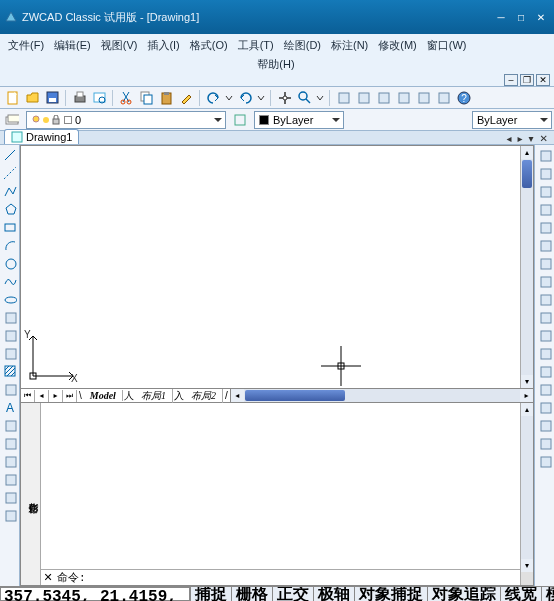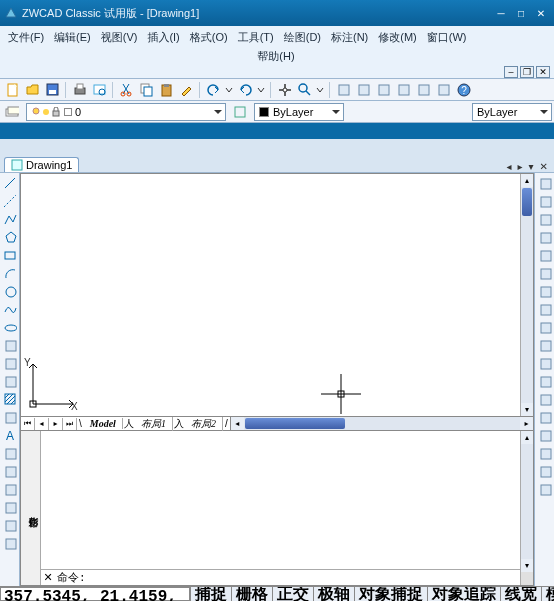--- a/index.html
+++ b/index.html
@@ -12,21 +12,21 @@
     --canvas:#ffffff;
     --scroll:#3f5fa8;
     --scrolltrack:#dfe6f0;
     --tabsel:#fff;
     --tab:#e5e5e5;
   }
   *{box-sizing:border-box;font-family:"Microsoft YaHei",SimSun,Arial,sans-serif;}
   body{margin:0;width:554px;height:601px;background:#0b6aa6;display:flex;flex-direction:column;overflow:hidden;}
   
   
-  .titlebar{height:26px;background:linear-gradient(#1479b8,#0a5e96);color:var(--titlebar-text);display:flex;align-items:center;font-size:11px;padding:0 4px;}
+  .titlebar{height:34px;background:linear-gradient(#1479b8,#0a5e96);color:var(--titlebar-text);display:flex;align-items:center;font-size:11px;padding:0 4px;}
   .titlebar .app-icon{width:14px;height:14px;margin-right:4px;display:flex;align-items:center;justify-content:center;}
   .titlebar .title{flex:1;}
   .titlebar .winbtn{width:18px;height:13px;margin-left:2px;color:#fff;display:flex;align-items:center;justify-content:center;cursor:pointer;font-size:10px;}
   
   
   .menubar{background:var(--menu-bg);border-bottom:1px solid var(--border);padding:2px 4px 0;font-size:11px;display:flex;flex-wrap:wrap;align-items:center;}
   .menuitem{padding:2px 4px;margin-right:2px;cursor:pointer;color:#1b2a3a;white-space:nowrap;}
   .menubar-row2{width:100%;display:flex;align-items:center;flex-direction:column;}
   .mdi-controls{margin-left:auto;display:flex;gap:2px;}
   .mdi-controls span{width:14px;height:12px;border:1px solid #6a8aa8;background:#e8f0f8;font-size:9px;display:flex;align-items:center;justify-content:center;cursor:pointer;}
@@ -34,21 +34,21 @@
   
   .toolbar{background:var(--toolbar-bg);border-bottom:1px solid var(--border);display:flex;align-items:center;padding:2px;height:22px;}
   .tbtn{width:18px;height:18px;margin:0 1px;display:flex;align-items:center;justify-content:center;cursor:pointer;border:1px solid transparent;border-radius:2px;}
   .tsep{width:1px;height:16px;background:#b8c8d8;margin:0 3px;}
   .layer-row{display:flex;align-items:center;gap:4px;background:var(--toolbar-bg);border-bottom:1px solid var(--border);padding:2px;height:22px;}
   .dropdown{height:18px;border:1px solid #7a9ab8;background:#fff;font-size:11px;display:flex;align-items:center;padding:0 14px 0 4px;position:relative;cursor:pointer;}
   .dropdown::after{content:"";position:absolute;right:3px;top:6px;border:4px solid transparent;border-top-color:#333;}
   .colorsw{width:10px;height:10px;background:#000;border:1px solid #888;margin-right:4px;}
   
   
-  .doctabs{background:#d8e5f2;border-bottom:1px solid var(--border);height:34px;display:flex;align-items:flex-end;padding:0 4px;font-size:11px;margin-top:16px;}
+  .doctabs{background:#d8e5f2;border-bottom:1px solid var(--border);height:14px;display:flex;align-items:flex-end;padding:0 4px;font-size:11px;}
   .doctab{background:#fff;border:1px solid #7aa0c8;border-bottom:none;padding:1px 6px;display:flex;align-items:center;gap:3px;border-radius:3px 3px 0 0;}
   .doctab-icon{width:12px;height:12px;display:inline-flex;}
   .doctabs-right{margin-left:auto;display:flex;gap:2px;align-items:center;}
   .doctabs-right span{cursor:pointer;color:#333;font-size:10px;padding:0 2px;}
   
   
   .main{flex:1;display:flex;background:var(--toolbar-bg);min-height:0;}
   .vtoolbar{width:20px;background:var(--toolbar-bg);border-right:1px solid var(--border);display:flex;flex-direction:column;align-items:center;padding:2px 0;gap:2px;}
   .vtoolbar.right-tb{border-right:none;border-left:1px solid var(--border);}
   .vbtn{width:16px;height:16px;display:flex;align-items:center;justify-content:center;cursor:pointer;}

